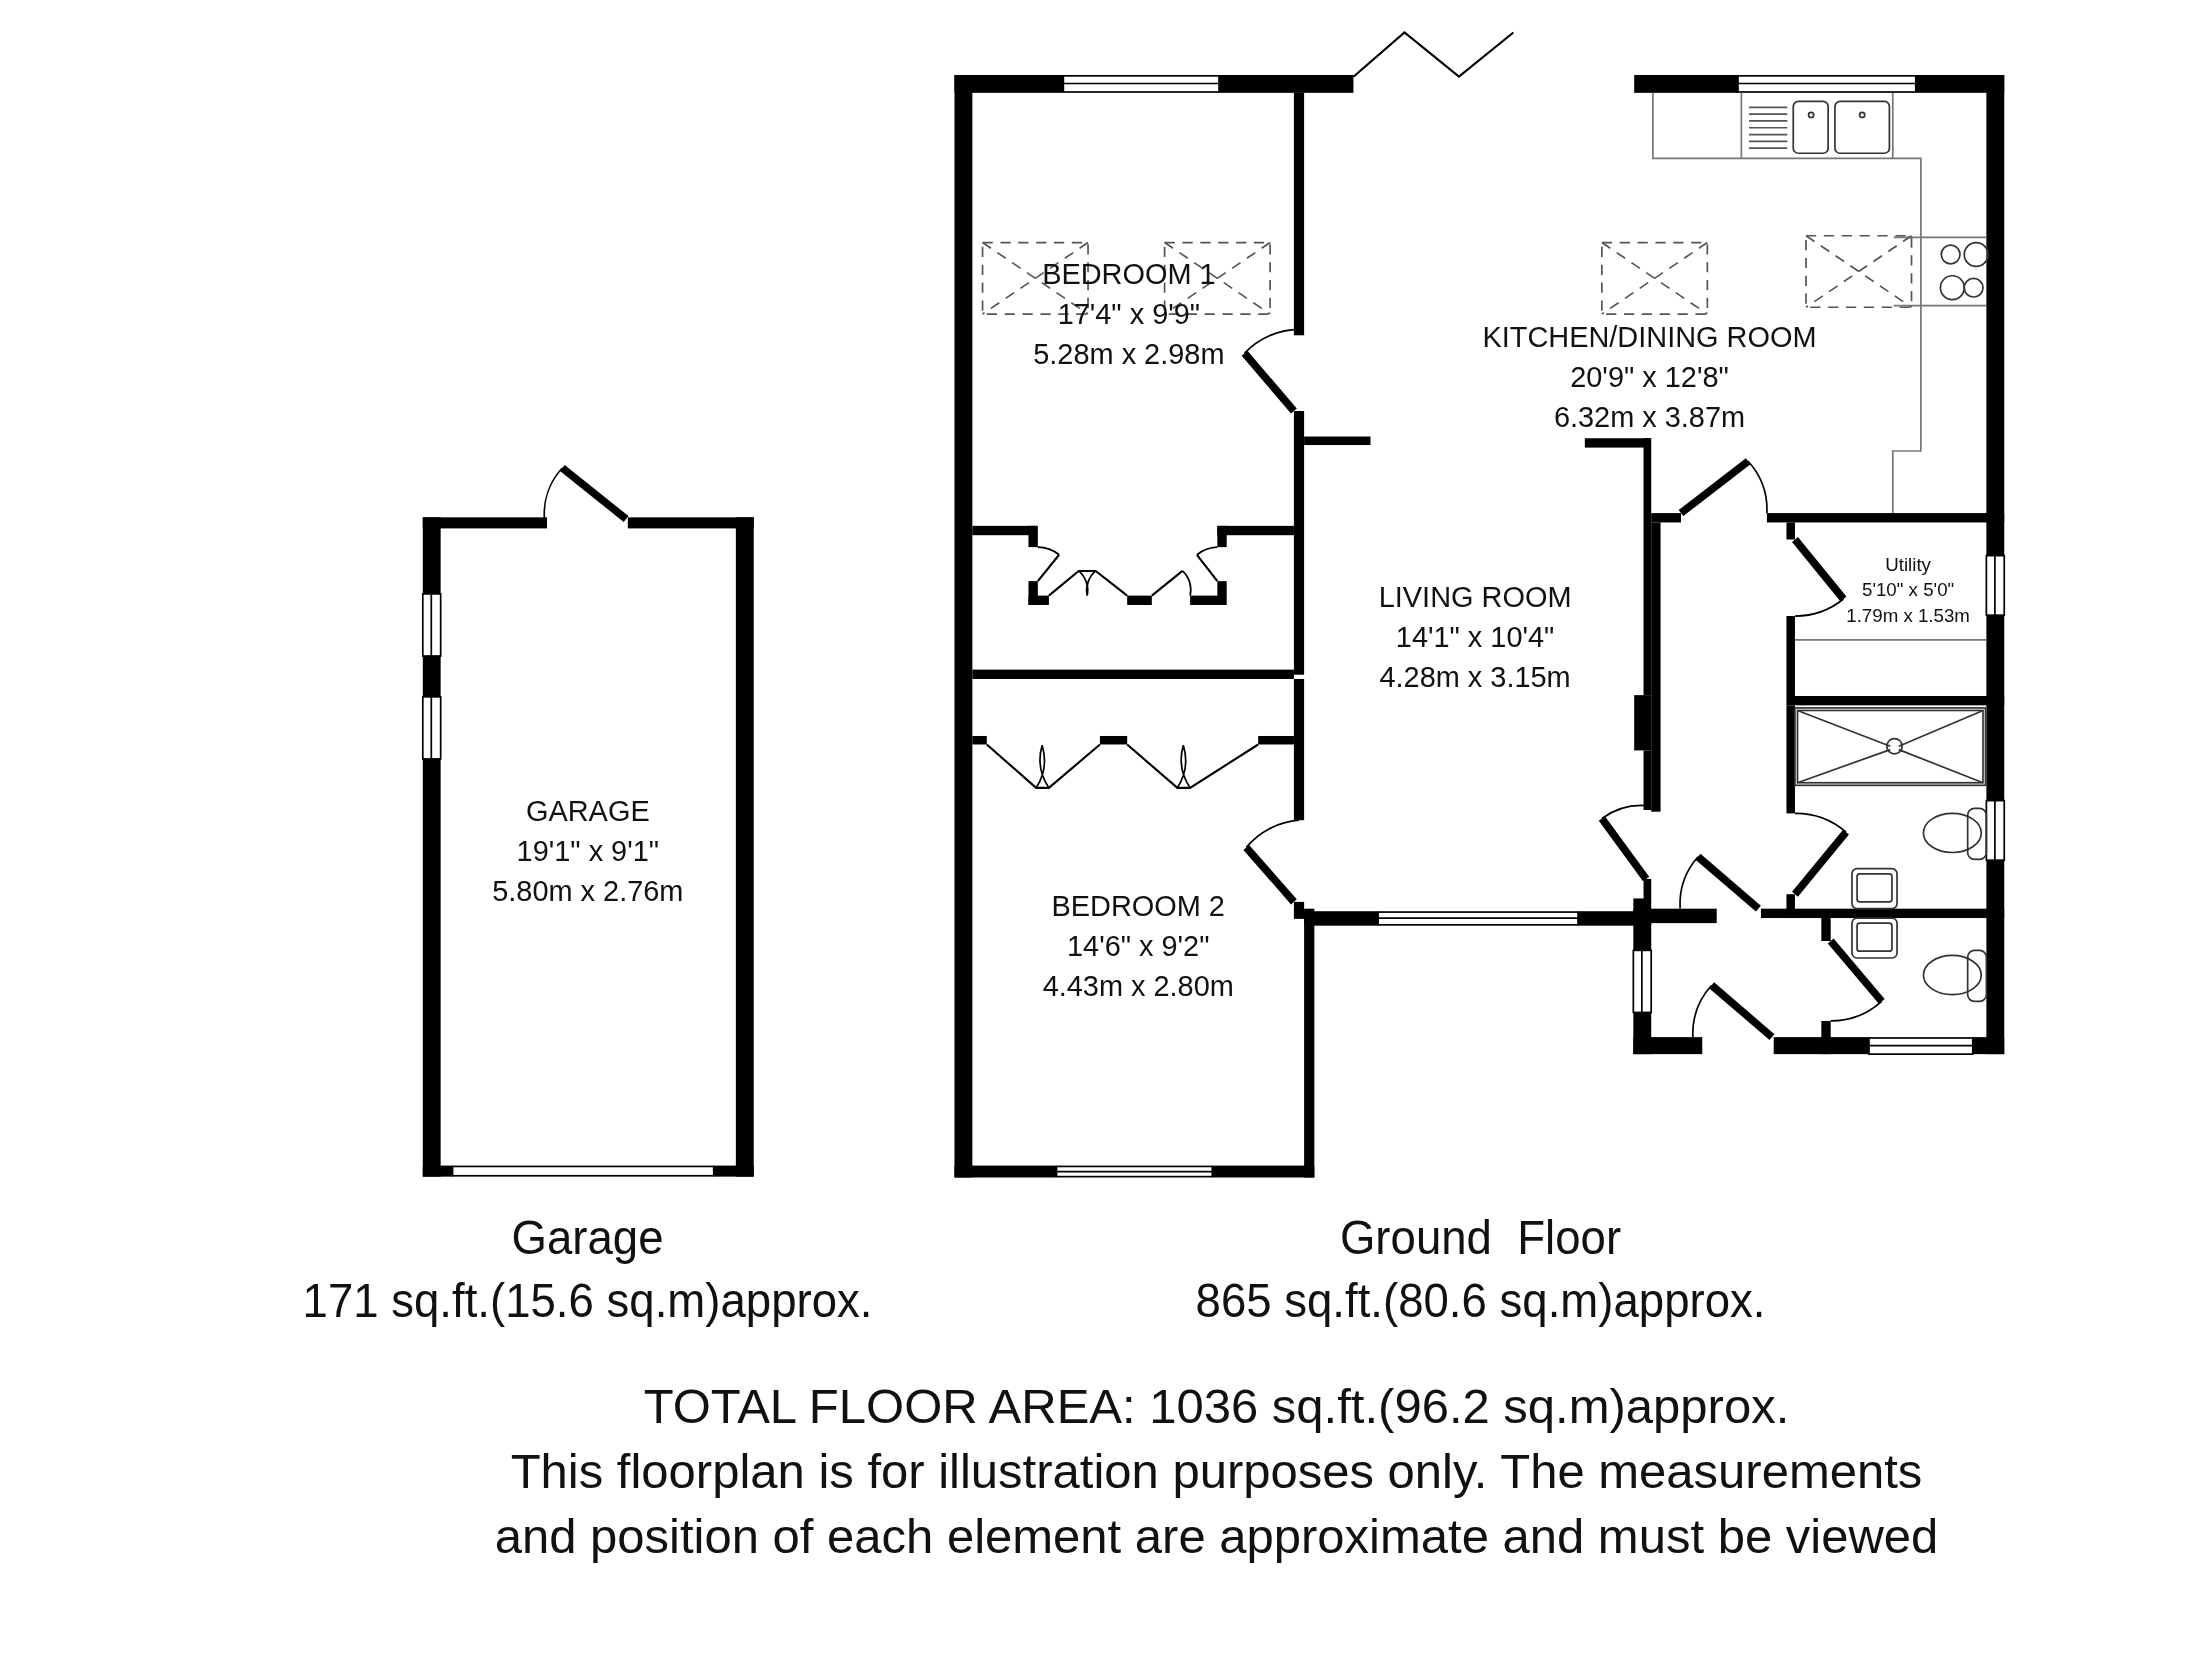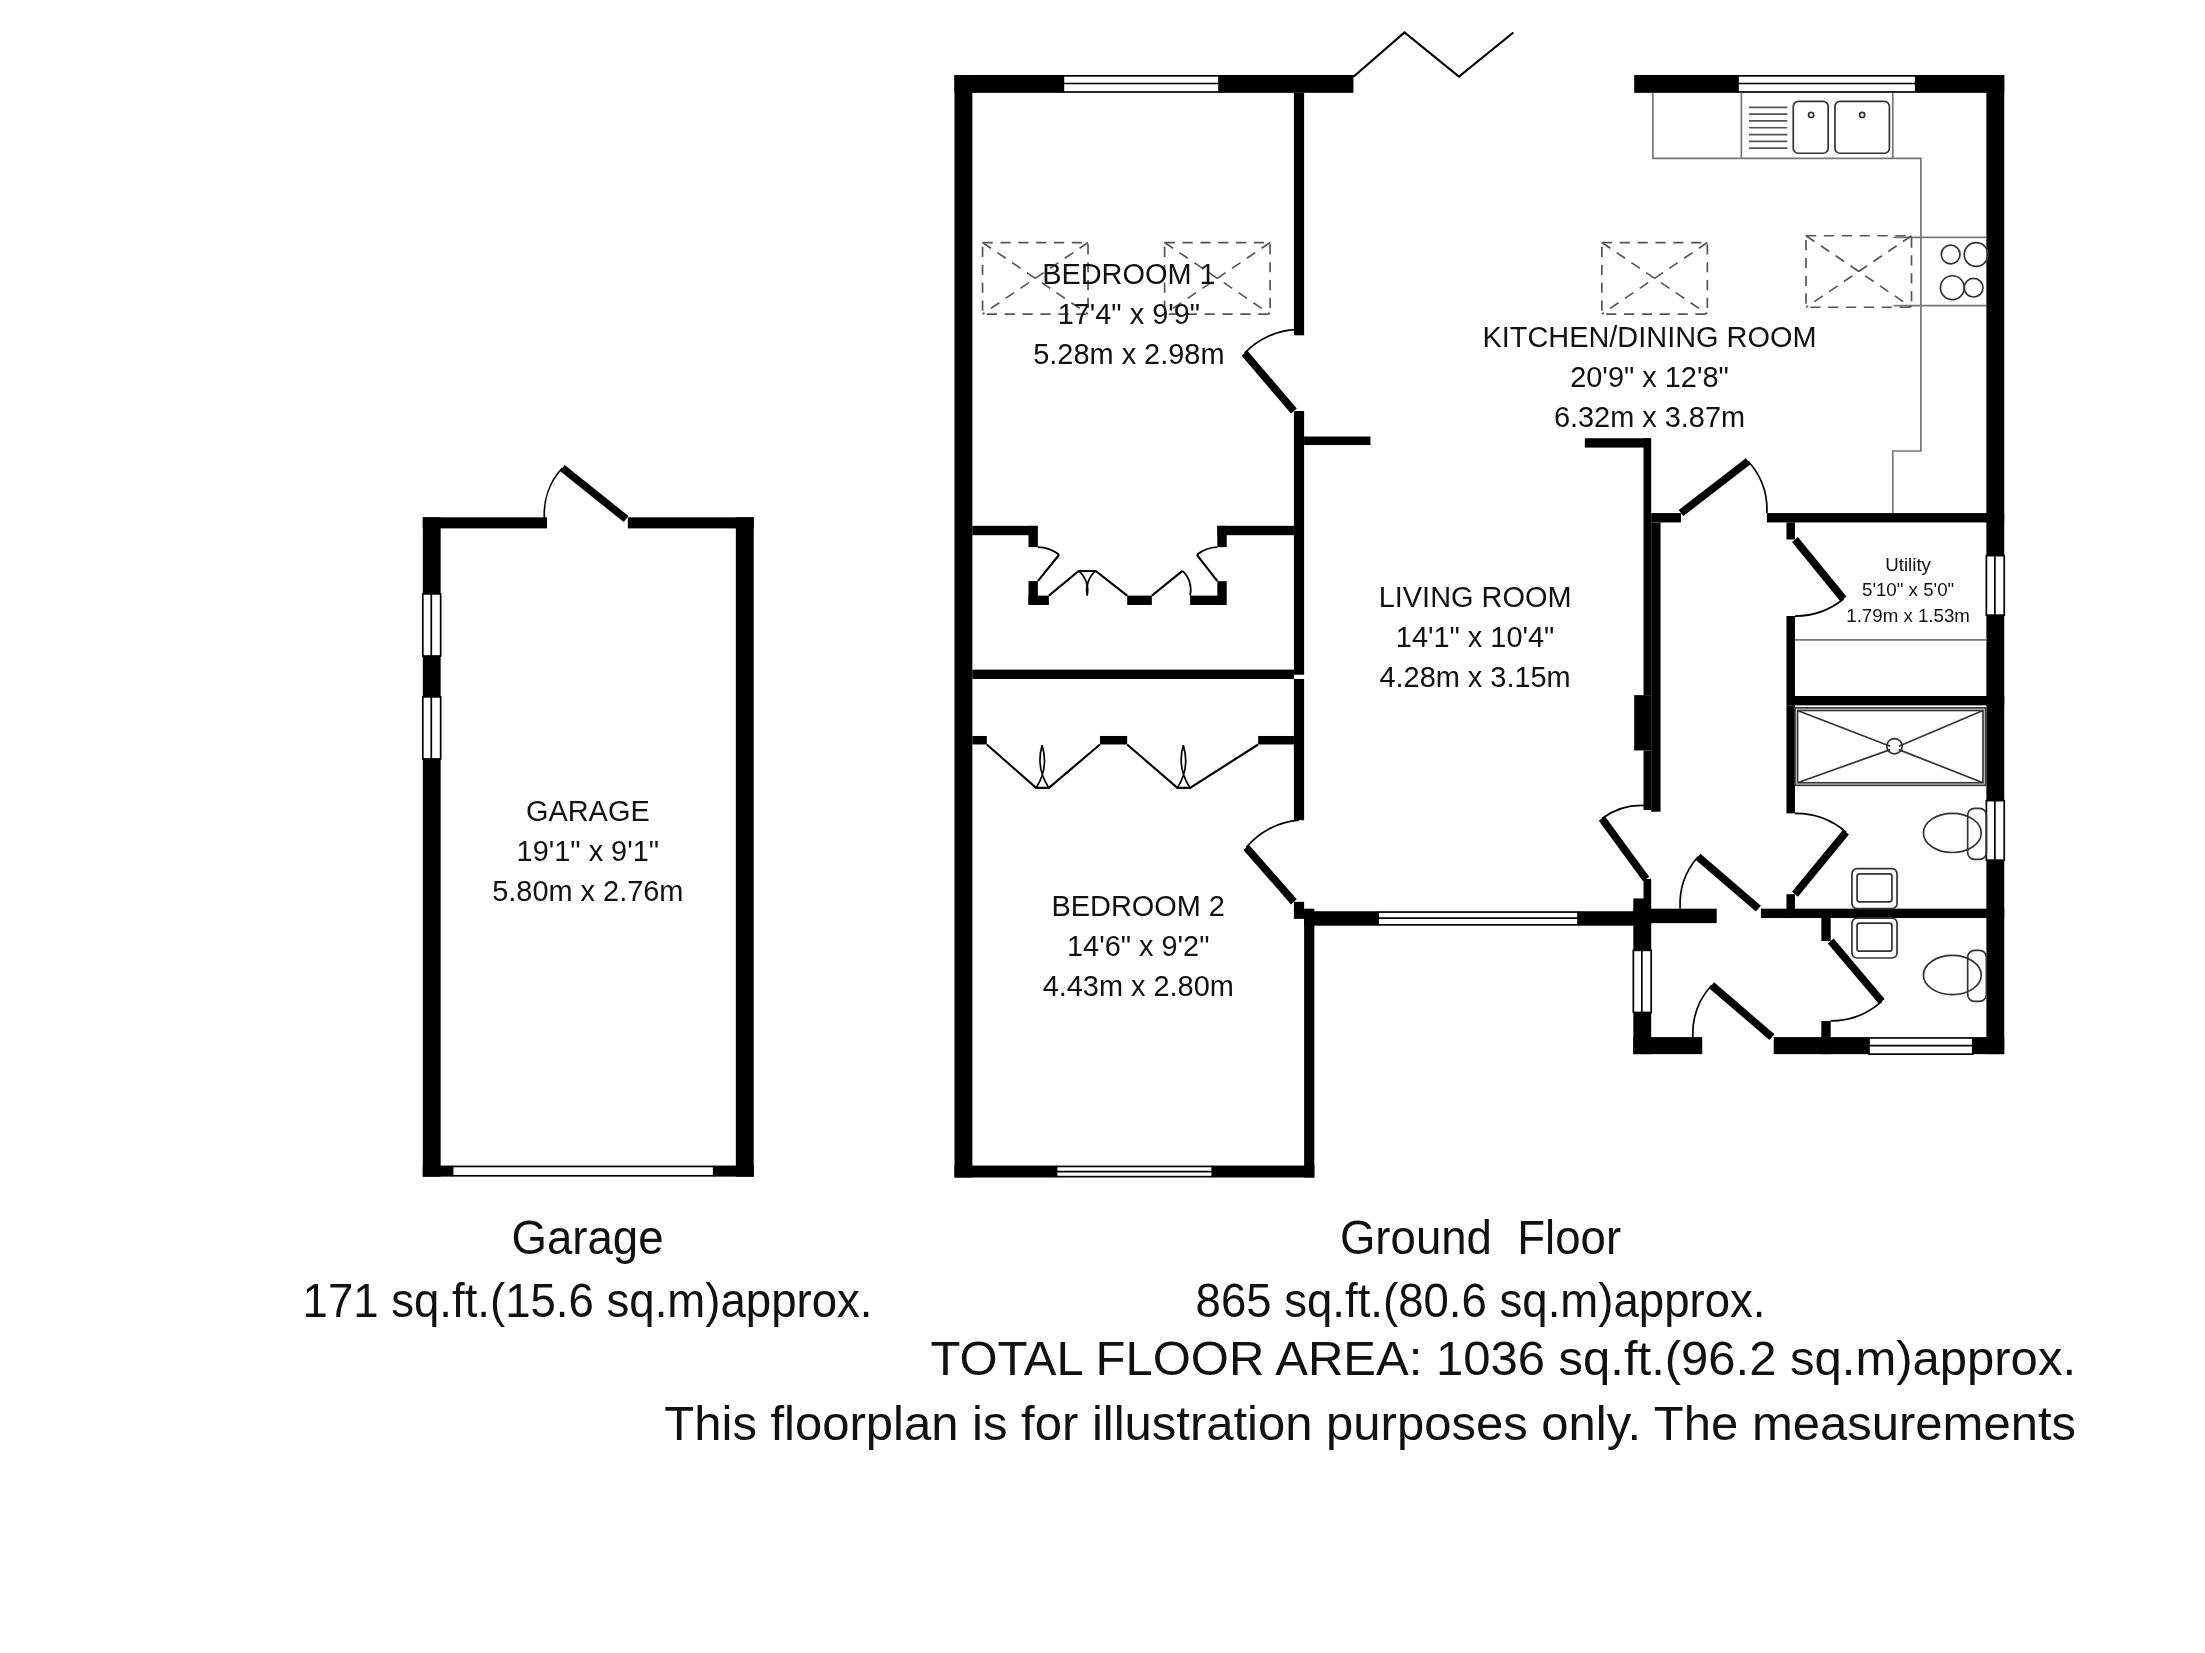--- a/index.html
+++ b/index.html
@@ -274,17 +274,18 @@
 
 <div class="cap-block" style="left:196px; width:783px; top:1206px;">
   <div class="cap-title">Garage</div>
   <div class="cap-area">171 sq.ft.(15.6 sq.m)approx.</div>
 </div>
 <div class="cap-block" style="left:1089px; width:783px; top:1206px;">
   <div class="cap-title" style="white-space:pre;">Ground  Floor</div>
   <div class="cap-area">865 sq.ft.(80.6 sq.m)approx.</div>
 </div>
 
-<div class="total" style="top:1326px;text-align:right;">
+<div class="total" style="top:1374px;">
   <div>TOTAL FLOOR AREA: 1036 sq.ft.(96.2 sq.m)approx.</div>
   <div>This floorplan is for illustration purposes only. The measurements</div>
+  <div>and position of each element are approximate and must be viewed</div>
 </div>
 
 
 </body></html>

